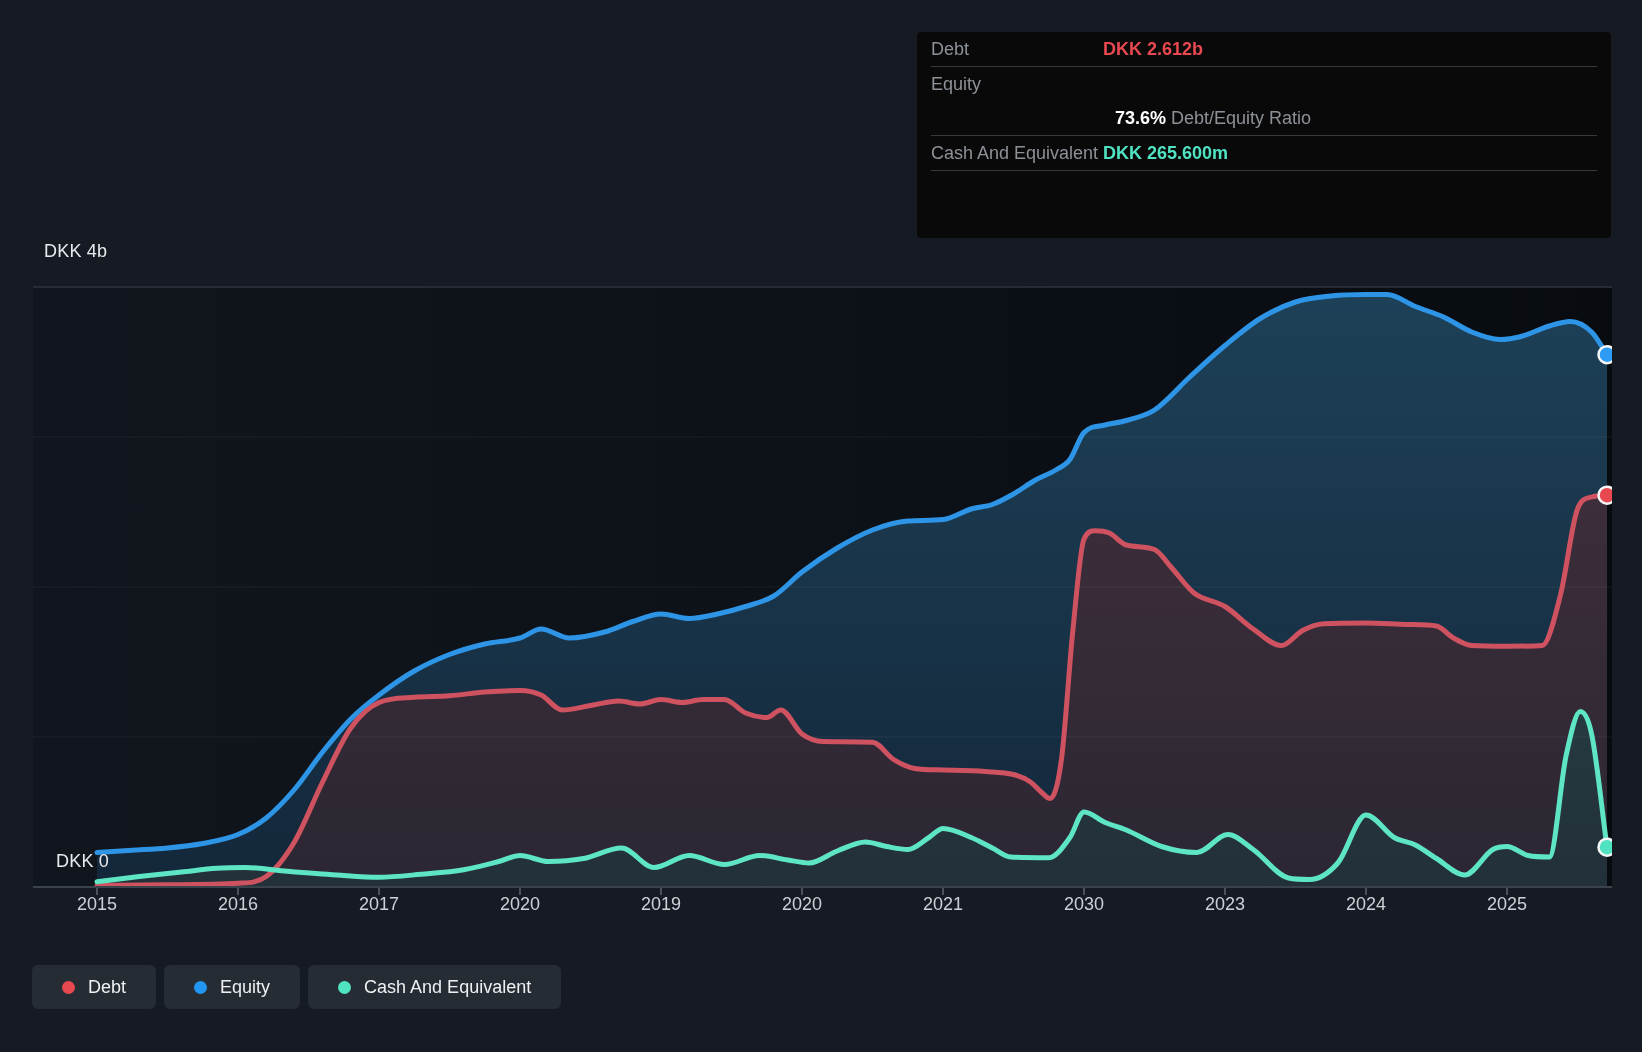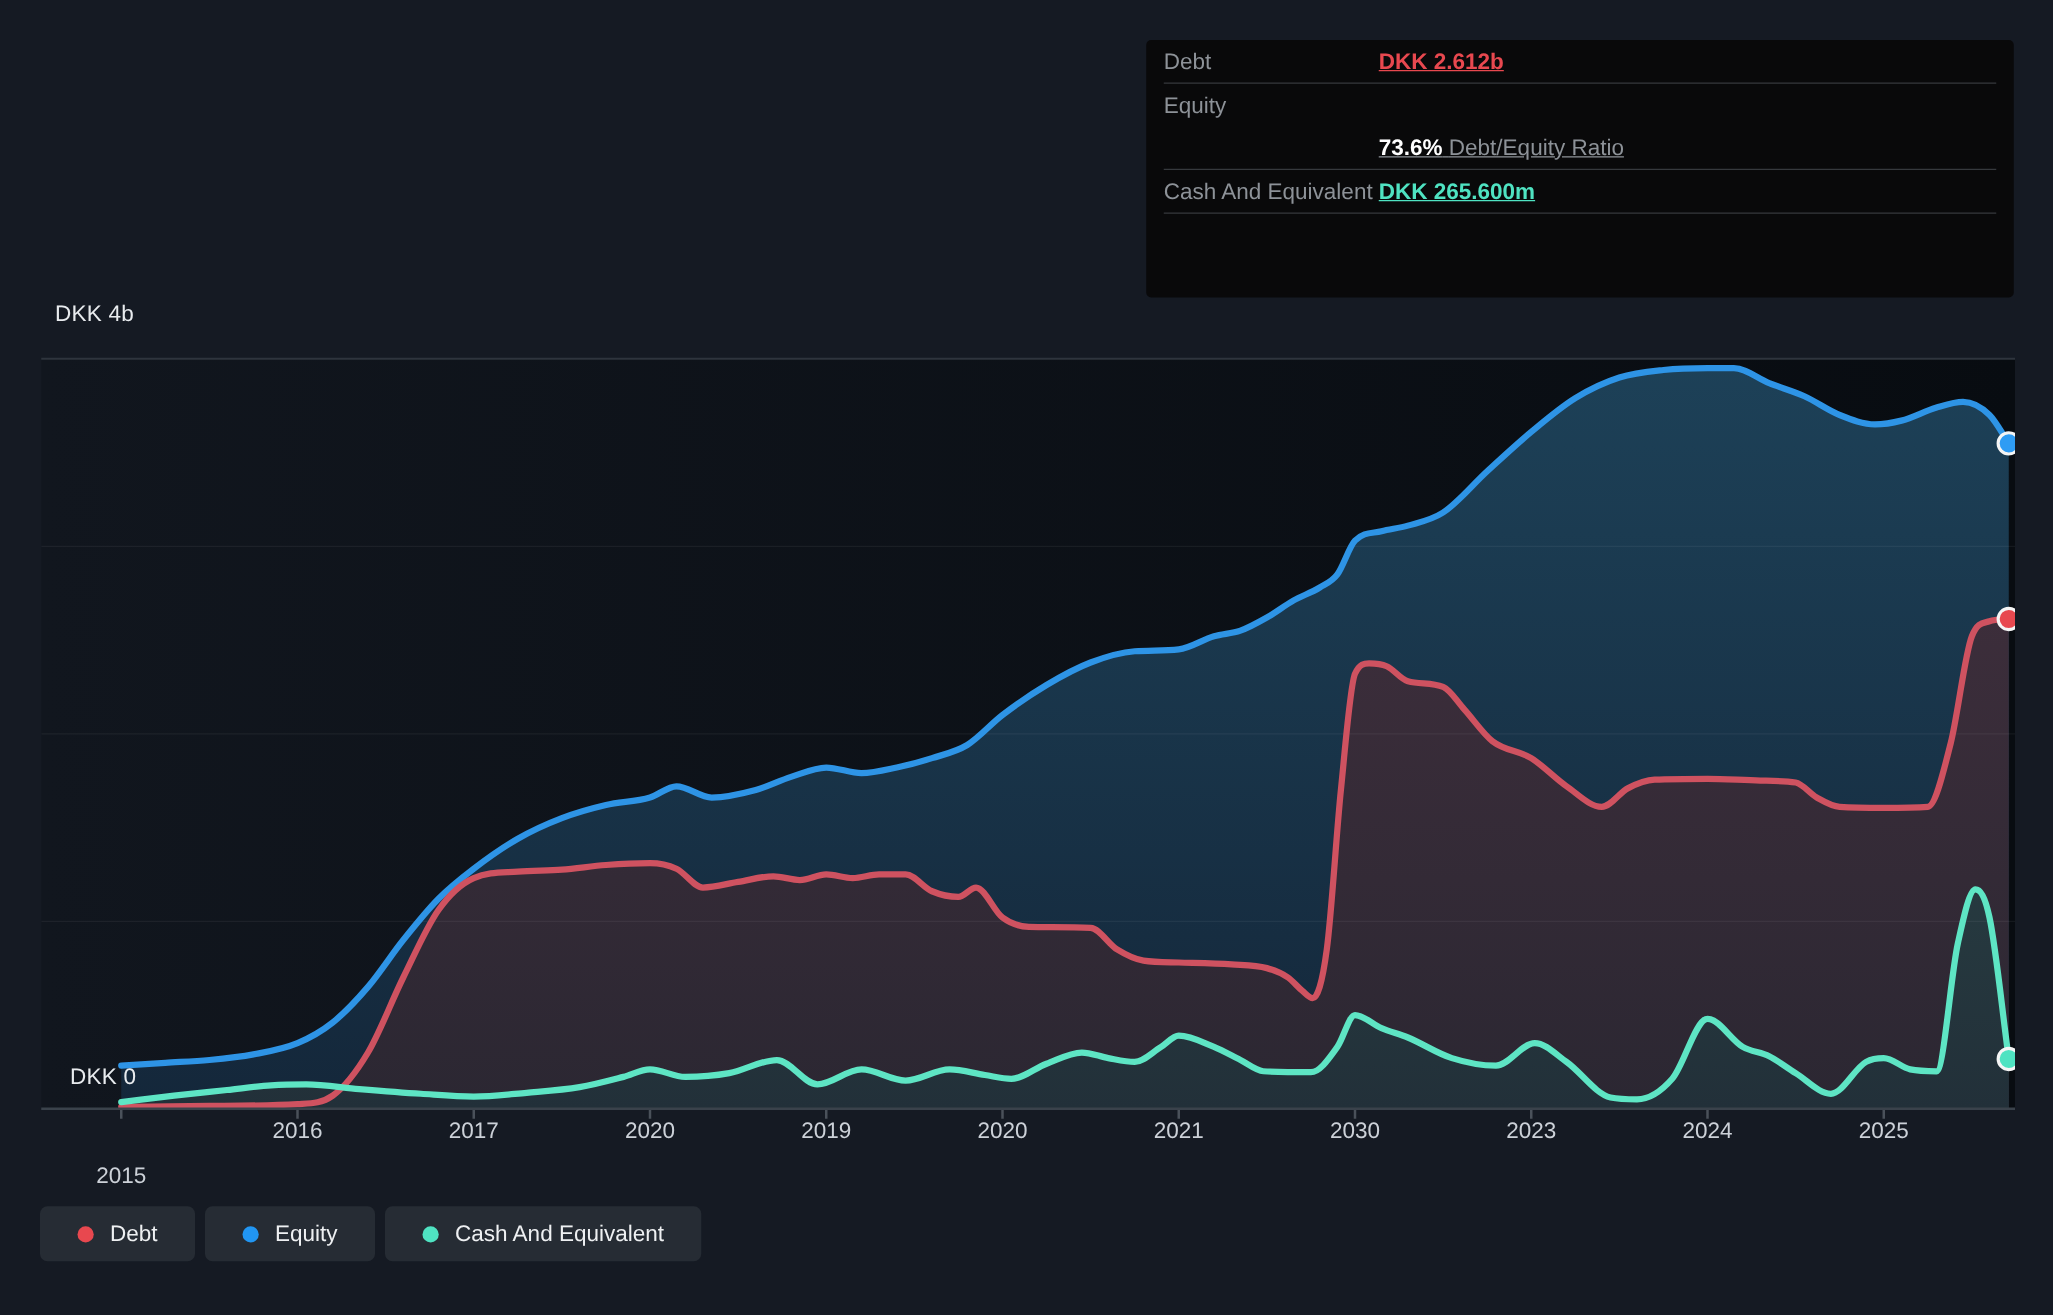--- a/index.html
+++ b/index.html
@@ -16,23 +16,23 @@
   
   .tooltip{position:absolute;left:917px;top:32px;width:694px;height:206px;
            background:#09090a;border-radius:4px;box-sizing:border-box;
            padding:0 14px;color:#8d9298;font-size:18px;}
   .tt-title{height:50px;display:flex;align-items:flex-end;padding-bottom:9px;
             box-sizing:border-box;color:#ffffff;font-size:20px;font-weight:bold;
             border-bottom:1px solid #36393d;}
   .tt-row{display:grid;grid-template-columns:172px 1fr;align-items:center;height:34px;}
   .tt-row.bline{border-bottom:1px solid #36393d;}
   .tt-label{color:#8d9298;}
-  .tt-value{font-weight:bold;text-decoration:underline;}
+  .tt-value{font-weight:bold;}
   .tt-ratio-label{color:#8d9298;font-weight:normal;}
-  .tt-ratio-value{color:#ffffff;font-weight:bold;}
+  .tt-ratio-value{color:#ffffff;font-weight:bold;margin-left:12px;}
   
   .legend{position:absolute;left:32px;top:965px;display:flex;gap:8px;}
   .legend-pill{display:flex;align-items:center;gap:13px;height:44px;padding:0 30px;
                background:#262c34;border-radius:6px;color:#eef0f2;font-size:18px;
                cursor:pointer;}
   .legend-dot{width:13px;height:13px;border-radius:50%;flex:0 0 auto;}
 </style>
 </head>
 <body>
 
@@ -86,21 +86,21 @@
       <line x1="943" y1="888" x2="943" y2="895" stroke="#4a515a" stroke-width="2"></line>
       <line x1="1084" y1="888" x2="1084" y2="895" stroke="#4a515a" stroke-width="2"></line>
       <line x1="1225" y1="888" x2="1225" y2="895" stroke="#4a515a" stroke-width="2"></line>
       <line x1="1366" y1="888" x2="1366" y2="895" stroke="#4a515a" stroke-width="2"></line>
       <line x1="1507" y1="888" x2="1507" y2="895" stroke="#4a515a" stroke-width="2"></line>
     </svg>
 
   <div class="axis-label top">DKK 4b</div>
   <div class="axis-label zero">DKK 0</div>
   <div id="x-labels">
-      <div class="x-year" style="left: 97px; margin-top: 36px;">2015</div>
+      <div class="x-year" style="left: 97px;">2015</div>
       <div class="x-year" style="left: 238px;">2016</div>
       <div class="x-year" style="left: 379px;">2017</div>
       <div class="x-year" style="left: 520px;">2020</div>
       <div class="x-year" style="left: 661px;">2019</div>
       <div class="x-year" style="left: 802px;">2020</div>
       <div class="x-year" style="left: 943px;">2021</div>
       <div class="x-year" style="left: 1084px;">2030</div>
       <div class="x-year" style="left: 1225px;">2023</div>
       <div class="x-year" style="left: 1366px;">2024</div>
       <div class="x-year" style="left: 1507px;">2025</div>

